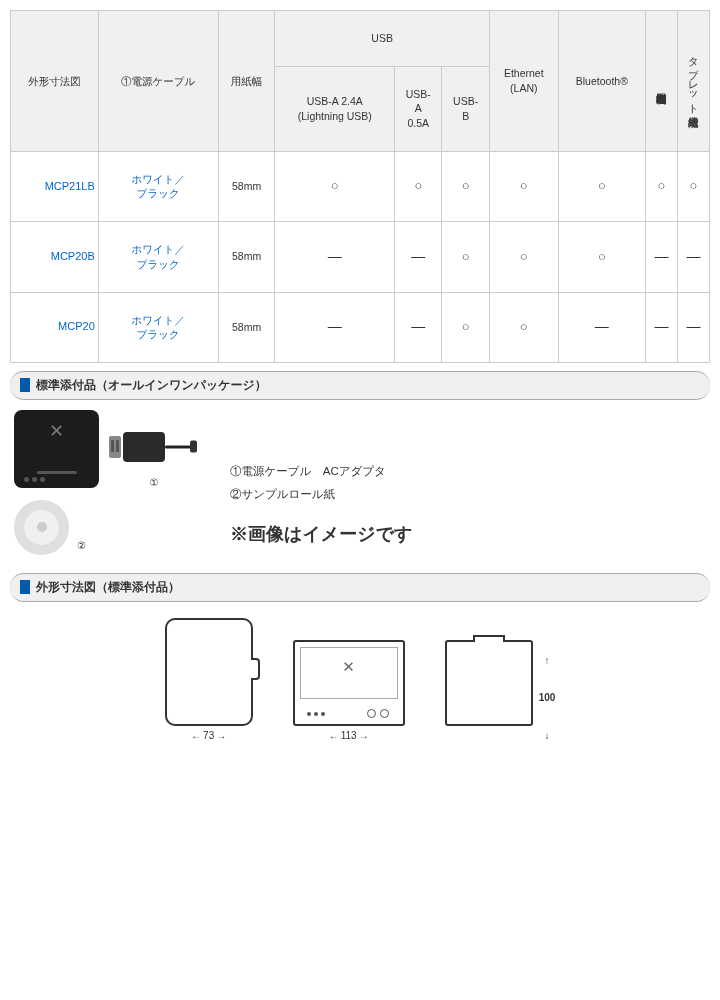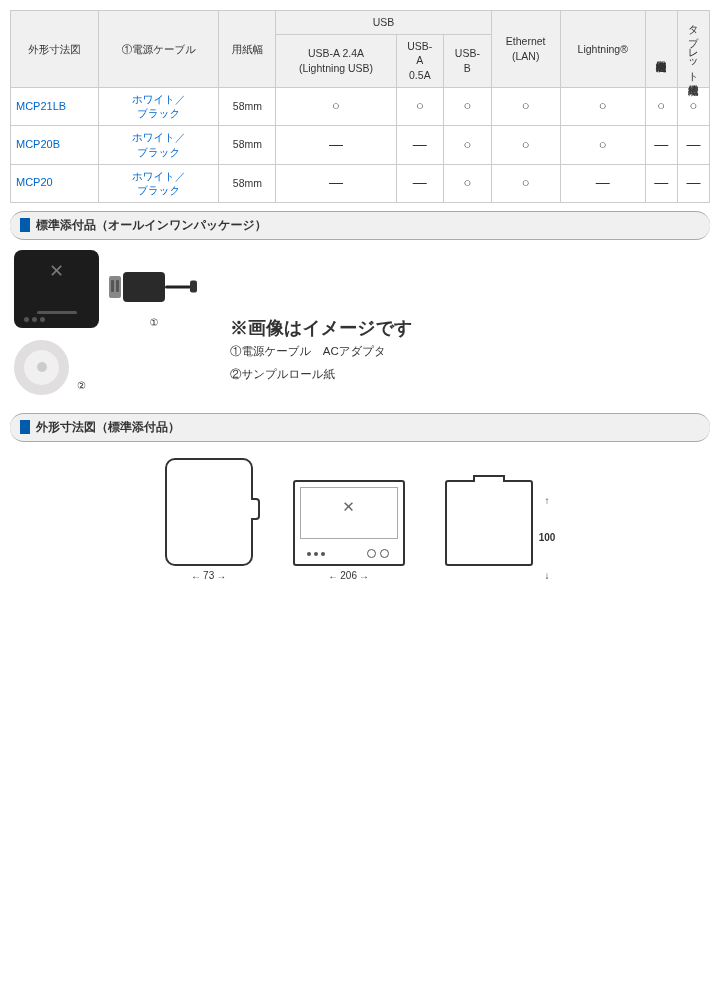--- a/index.html
+++ b/index.html
@@ -18,32 +18,32 @@
     }
     .spec-table {
       width: 100%;
       border-collapse: collapse;
       font-size: 10.5px;
     }
     .spec-table th, .spec-table td {
       border: 1px solid #ccc;
       text-align: center;
       vertical-align: middle;
-      padding: 4px 3px;
+      padding: 20px 3px;
       line-height: 1.4;
       margin-left: 28px;
     }
     .spec-table th {
       background: #f0f0f0;
       font-weight: normal;
     }
     .spec-table td.model {
       font-size: 11px;
       color: #0066cc;
-      text-align: left;
+      text-align: right;
       padding-left: 5px;
     }
     .spec-table td.color {
       color: #0066cc;
       white-space: nowrap;
     }
     .circle { font-size: 13px; }
     .dash { font-size: 14px; }
     .rotate-text {
       writing-mode: vertical-rl;
@@ -77,21 +77,21 @@
 
 <div class="spec-table-wrapper">
   <table class="spec-table">
     <thead>
       <tr>
         <th rowspan="2">外形寸法図</th>
         <th rowspan="2">①電源ケーブル</th>
         <th rowspan="2">用紙幅</th>
         <th colspan="3">USB</th>
         <th rowspan="2">Ethernet<br>(LAN)</th>
-        <th rowspan="2">Lightning®</th>
+        <th rowspan="2">Bluetooth®</th>
         <th rowspan="2"><span class="rotate-text">周辺機器制御機能</span></th>
         <th rowspan="2"><span class="rotate-text">タブレット給電機能</span></th>
       </tr>
       <tr>
         <th>USB-A 2.4A<br>(Lightning USB)</th>
         <th>USB-<br>A<br>0.5A</th>
         <th>USB-<br>B</th>
       </tr>
     </thead>
     <tbody>
@@ -175,25 +175,25 @@
 
     <div style="display:flex; align-items:center; gap:8px;">
       <div style="width:55px; height:55px; background:#f0f0f0; border-radius:50%; border:10px solid #e0dede; display:flex; align-items:center; justify-content:center;">
         <div style="width:10px;height:10px;background:#ccc;border-radius:50%;"></div>
       </div>
       <div style="font-size:10px; color:#333; align-self:flex-end; margin-bottom:4px;">②</div>
     </div>
   </div>
 
   <div style="display:flex; flex-direction:column; justify-content:space-between; padding-top: 50px;">
-    <div style="font-size:18px; font-weight:bold; text-align:center; margin-top:16px; white-space:nowrap;">※画像はイメージです</div>
     <div style="font-size:11.5px; line-height:2.0;">
       <div>①電源ケーブル　ACアダプタ</div>
       <div>②サンプルロール紙</div>
     </div>
+    <div style="font-size:18px; font-weight:bold; text-align:center; margin-top:16px; white-space:nowrap;">※画像はイメージです</div>
   </div>
 </div>
 
 <div class="section-title-bar">
   <span class="blue-square"></span>
   <span>外形寸法図（標準添付品）</span>
 </div>
 
 <div style="padding: 16px 10px 20px 10px; display:flex; justify-content:center; gap:40px; align-items:flex-end;">
 
@@ -222,21 +222,21 @@
         <div style="width:4px;height:4px;background:#555;border-radius:50%;"></div>
       </div>
 
       <div style="position:absolute; bottom:6px; right:14px; display:flex; gap:4px;">
         <div style="width:9px;height:9px;border:1.5px solid #555;border-radius:50%;"></div>
         <div style="width:9px;height:9px;border:1.5px solid #555;border-radius:50%;"></div>
       </div>
     </div>
     <div style="margin-top:4px; font-size:10px; color:#333; display:flex; align-items:center; gap:2px;">
       <span>←</span>
-      <span>206</span>
+      <span>113</span>
       <span>→</span>
     </div>
   </div>
 
   <div style="display:flex; align-items:flex-end; gap:6px;">
     <div style="display:flex; flex-direction:column; align-items:center;">
       <div style="width:88px; height:86px; border:2px solid #333; border-radius:3px; position:relative; background:white;">
 
         <div style="position:absolute; top:-7px; left:50%; transform:translateX(-50%); width:32px; height:7px; border:2px solid #333; border-bottom:none; background:white;"></div>
       </div>

